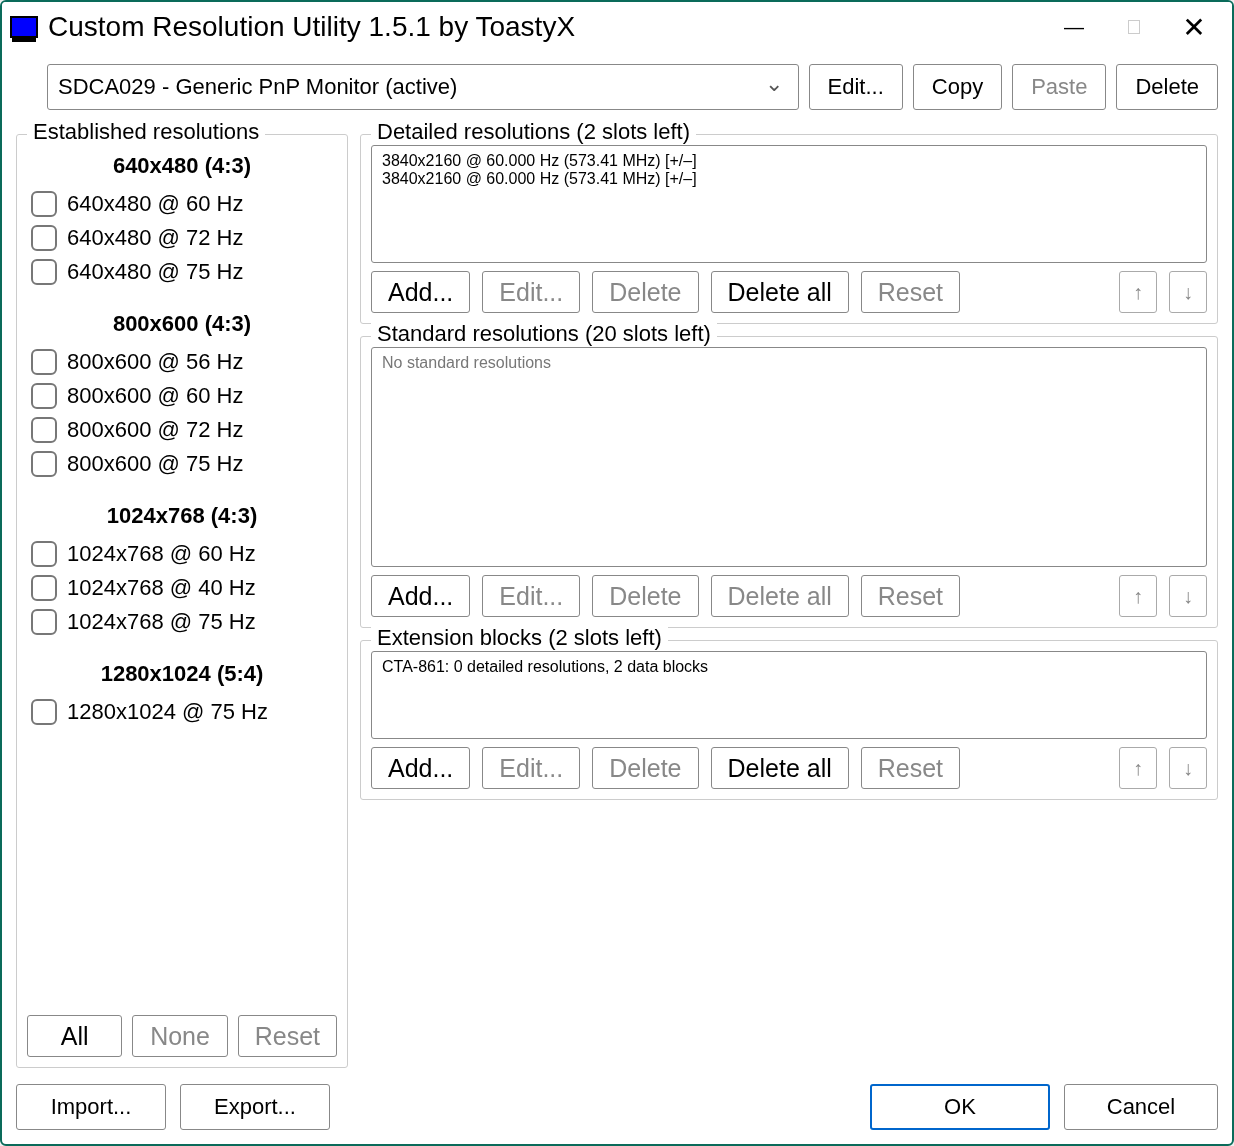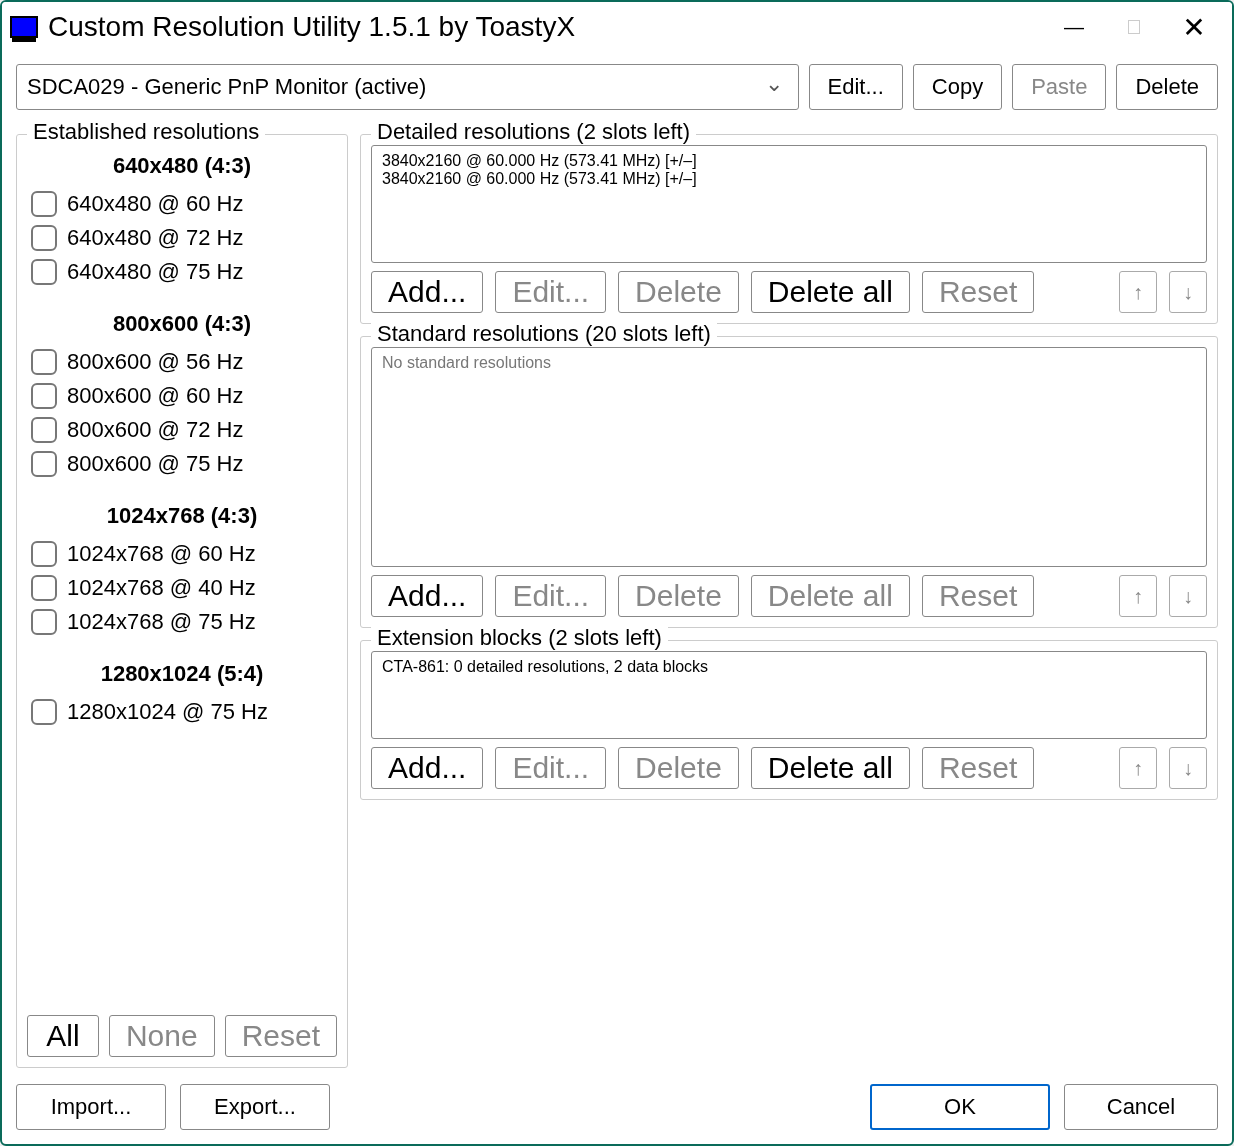--- a/index.html
+++ b/index.html
@@ -61,36 +61,37 @@
   }
   .monitor-select {
     flex: 1;
     height: 46px;
     border: 1px solid #888;
     border-radius: 3px;
     padding: 0 40px 0 10px;
     display: flex; align-items: center;
     position: relative;
     font-size: 22px;
+    margin-left: 31px;
   }
   .monitor-select::after{
     content:"⌄";
     position:absolute; right:14px; top:6px; color:#555; font-size:22px;
   }
   .btn {
     height: 46px;
     padding: 0 18px;
     border: 1px solid #888;
     border-radius: 3px;
     background: #fff;
     font-size: 22px;
     display:flex; align-items:center; justify-content:center;
     cursor: pointer;
   }
-  .btn.small { height: 42px; padding: 6px 16px; font-size:30px;}
+  .btn.small { height: 42px; padding: 6px 16px; font-size:25px;}
   .btn.disabled { color: #888; }
   .btn.primary { border: 2px solid #0066cc; }
   .main {
     flex: 1;
     display: flex;
     gap: 12px;
     min-height: 0;
   }
   .groupbox {
     border: 1px solid #ccc;

